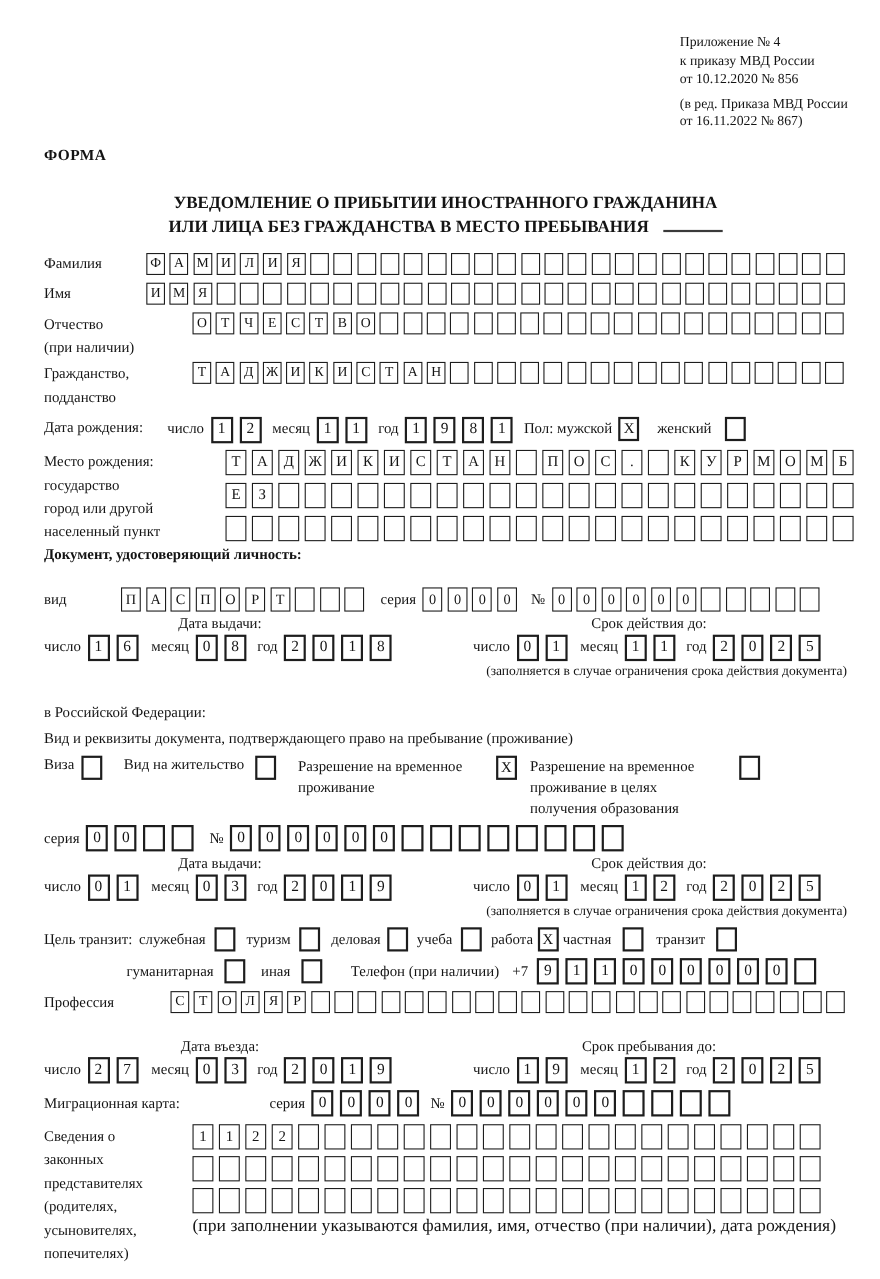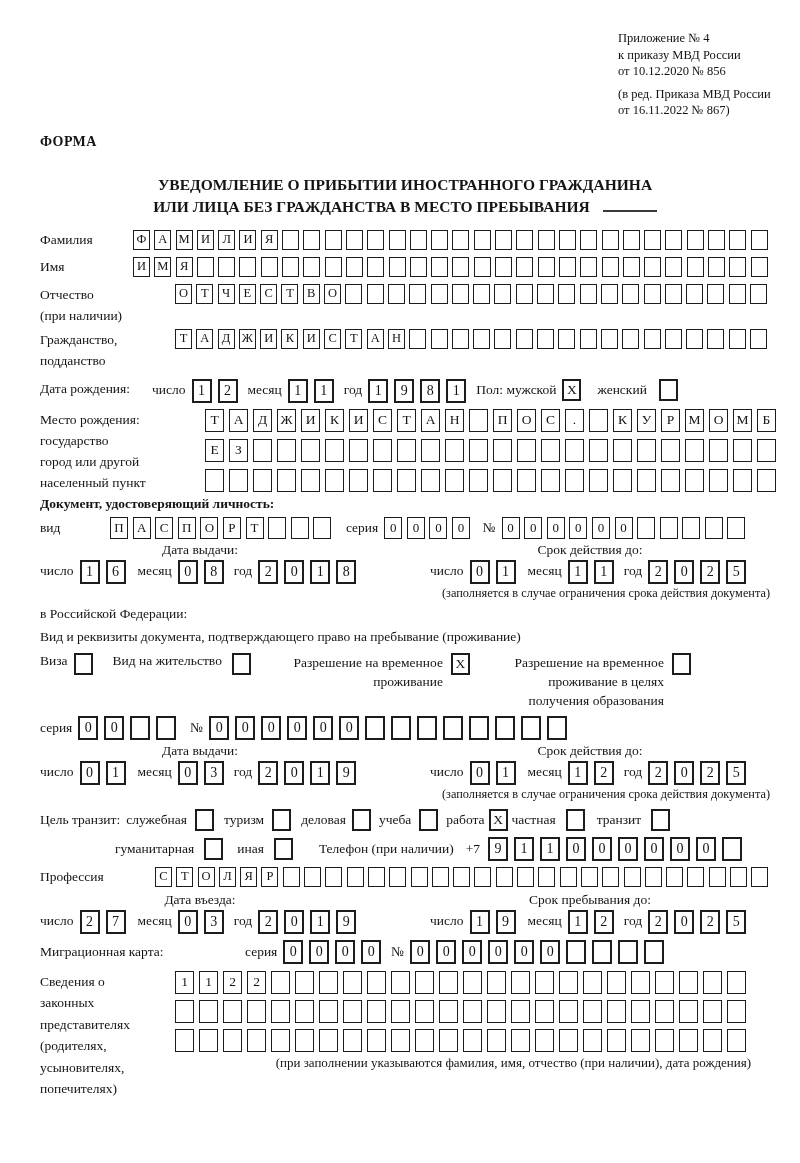--- a/index.html
+++ b/index.html
@@ -27,23 +27,23 @@
       font-size:13.5px;line-height:18px;text-align:center;font-weight:normal}
   .dl{font-size:13.5px;line-height:22px;margin-right:6px;white-space:nowrap}
   .dpair{display:flex;margin-top:3px}
   .dpc1{width:390px}
   .dpc2{width:340px}
   .dphead{font-size:13.5px;text-align:center;width:320px;margin-bottom:2px}
   .dateline{display:flex;align-items:flex-start}
   .note{font-size:12.3px;text-align:right;margin-top:2px}
   .optrow{display:flex;align-items:flex-start;margin-top:8px;font-size:13.5px}
   .opt{display:flex;align-items:flex-start}
-  .optt{text-align:right;line-height:19px}
-  .footnote{font-size:13px;text-align:right;padding-left:128px;margin-top:3px}
-  .mt3{margin-top:3px}.mt5{margin-top:5px}.mt6{margin-top:6px}.mt7{margin-top:7px}
+  .optt{text-align:left;line-height:19px}
+  .footnote{font-size:16px;text-align:left;padding-left:128px;margin-top:3px}
+  .mt3{margin-top:3px}.mt5{margin-top:22px}.mt6{margin-top:6px}.mt7{margin-top:7px}
   .mt8{margin-top:8px}.mt12{margin-top:12px}
   .ml4{margin-left:4px}.ml6{margin-left:6px}.ml8{margin-left:8px}.ml10{margin-left:10px}
   .ml12{margin-left:12px}.ml14{margin-left:14px}.ml16{margin-left:16px}.ml20{margin-left:20px}
   .ml26{margin-left:26px}.ml75{margin-left:75px}
   .w93{width:93px}.w135{width:135px}.w165{width:165px}.w70{width:70px}.w112{width:112px}
   .w115{width:115px}.w205{width:205px}
 </style>
 </head>
 <body>
 

